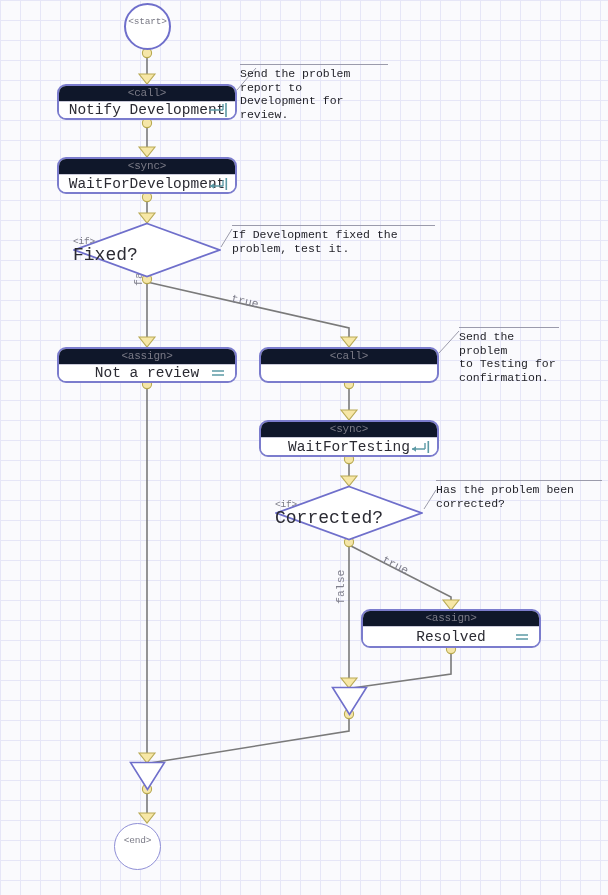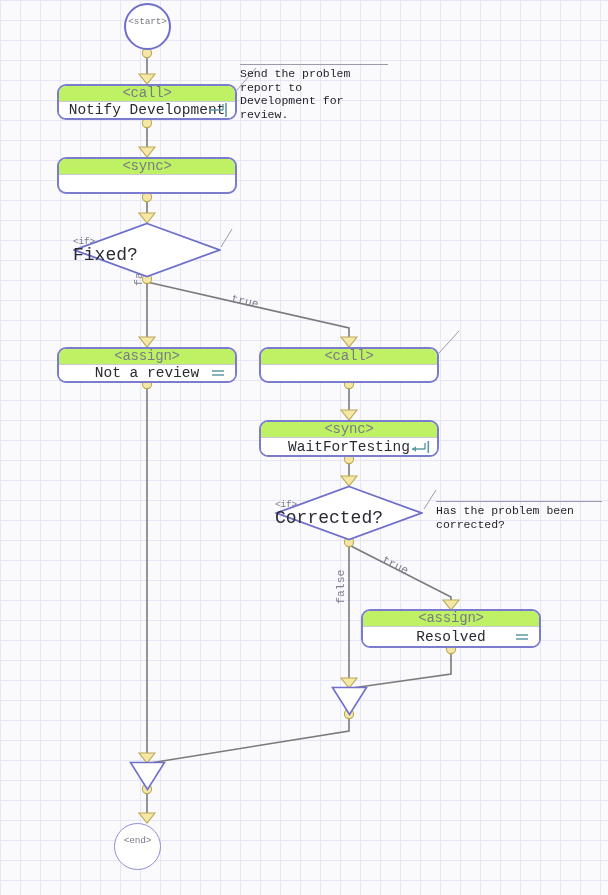--- a/index.html
+++ b/index.html
@@ -36,24 +36,24 @@
     border: 2px solid #7b7ccd;
     border-radius: 9px;
     background: #ffffff;
     overflow: hidden;
     z-index: 5;
   }
   .node-stereo {
     height: 15px;
     line-height: 15px;
     text-align: center;
-    font-size: 14px;
+    font-size: 11px;
     color: #7a7a86;
     border-bottom: 1px solid #c9c9d8;
-    background: #bef264;
+    background: #0f172a;
     letter-spacing: -0.2px;
   }
   .node-body {
     position: relative;
     height: calc(100% - 16px);
     display: flex;
     align-items: center;
     justify-content: center;
     background: #ffffff;
   }
@@ -237,20 +237,29 @@
       <svg class="node-icon" viewBox="0 0 20 16">
         <path d="M1 8 H15" stroke="#5c9aa5" stroke-width="1.4" fill="none"></path>
         <path d="M15 8 V2" stroke="#5c9aa5" stroke-width="1.4" fill="none"></path>
         <path d="M18 1 V15" stroke="#5c9aa5" stroke-width="1.6" fill="none"></path>
       </svg>
     </div>
   </div>
 
   <div class="node-box" style="left:57px; top:157px; width:180px; height:37px;">
     <div class="node-stereo">&lt;sync&gt;</div>
+    <div class="node-body">
+      <span class="node-label">WaitForDevelopment</span>
+      <svg class="node-icon" viewBox="0 0 20 16">
+        <path d="M2 10 H15" stroke="#5c9aa5" stroke-width="1.4" fill="none"></path>
+        <path d="M15 10 V4" stroke="#5c9aa5" stroke-width="1.4" fill="none"></path>
+        <path d="M2 10 L6 7.2 L6 12.8 Z" fill="#5c9aa5"></path>
+        <path d="M18.3 2 V14" stroke="#5c9aa5" stroke-width="1.6" fill="none"></path>
+      </svg>
+    </div>
   </div>
 
   <div class="diamond-wrap" style="left:73px; top:222px; width:148px; height:56px;">
     <svg width="148" height="56" viewBox="0 0 148 56">
       <path d="M 74,1.5 L 146.5,28 L 74,54.5 L 1.5,28 Z" fill="#ffffff" stroke="#6f6fcb" stroke-width="1.8"></path>
     </svg>
     <div class="diamond-text">
       <span class="diamond-stereo">&lt;if&gt;</span>
       <span class="diamond-label">Fixed?</span>
     </div>
@@ -335,20 +344,30 @@
       <path d="M 424,509 L 436,490"></path>
     </g>
   </svg>
 
   <div class="comment" style="left:240px; top:64px; width:148px;">
     <div class="comment-rule"></div>
     <div class="comment-text">Send the problem report to
 Development for review.</div>
   </div>
 
-
-
-  <div class="comment" style="left:436px; top:501px; width:166px;">
+  <div class="comment" style="left:232px; top:225px; width:203px;">
+    <div class="comment-rule"></div>
+    <div class="comment-text">If Development fixed the problem, test it.</div>
+  </div>
+
+  <div class="comment" style="left:459px; top:327px; width:100px;">
+    <div class="comment-rule"></div>
+    <div class="comment-text">Send the problem
+to Testing for
+confirmation.</div>
+  </div>
+
+  <div class="comment" style="left:436px; top:480px; width:166px;">
     <div class="comment-rule"></div>
     <div class="comment-text">Has the problem been corrected?</div>
   </div>
 
 </div>
 
 </body></html>

